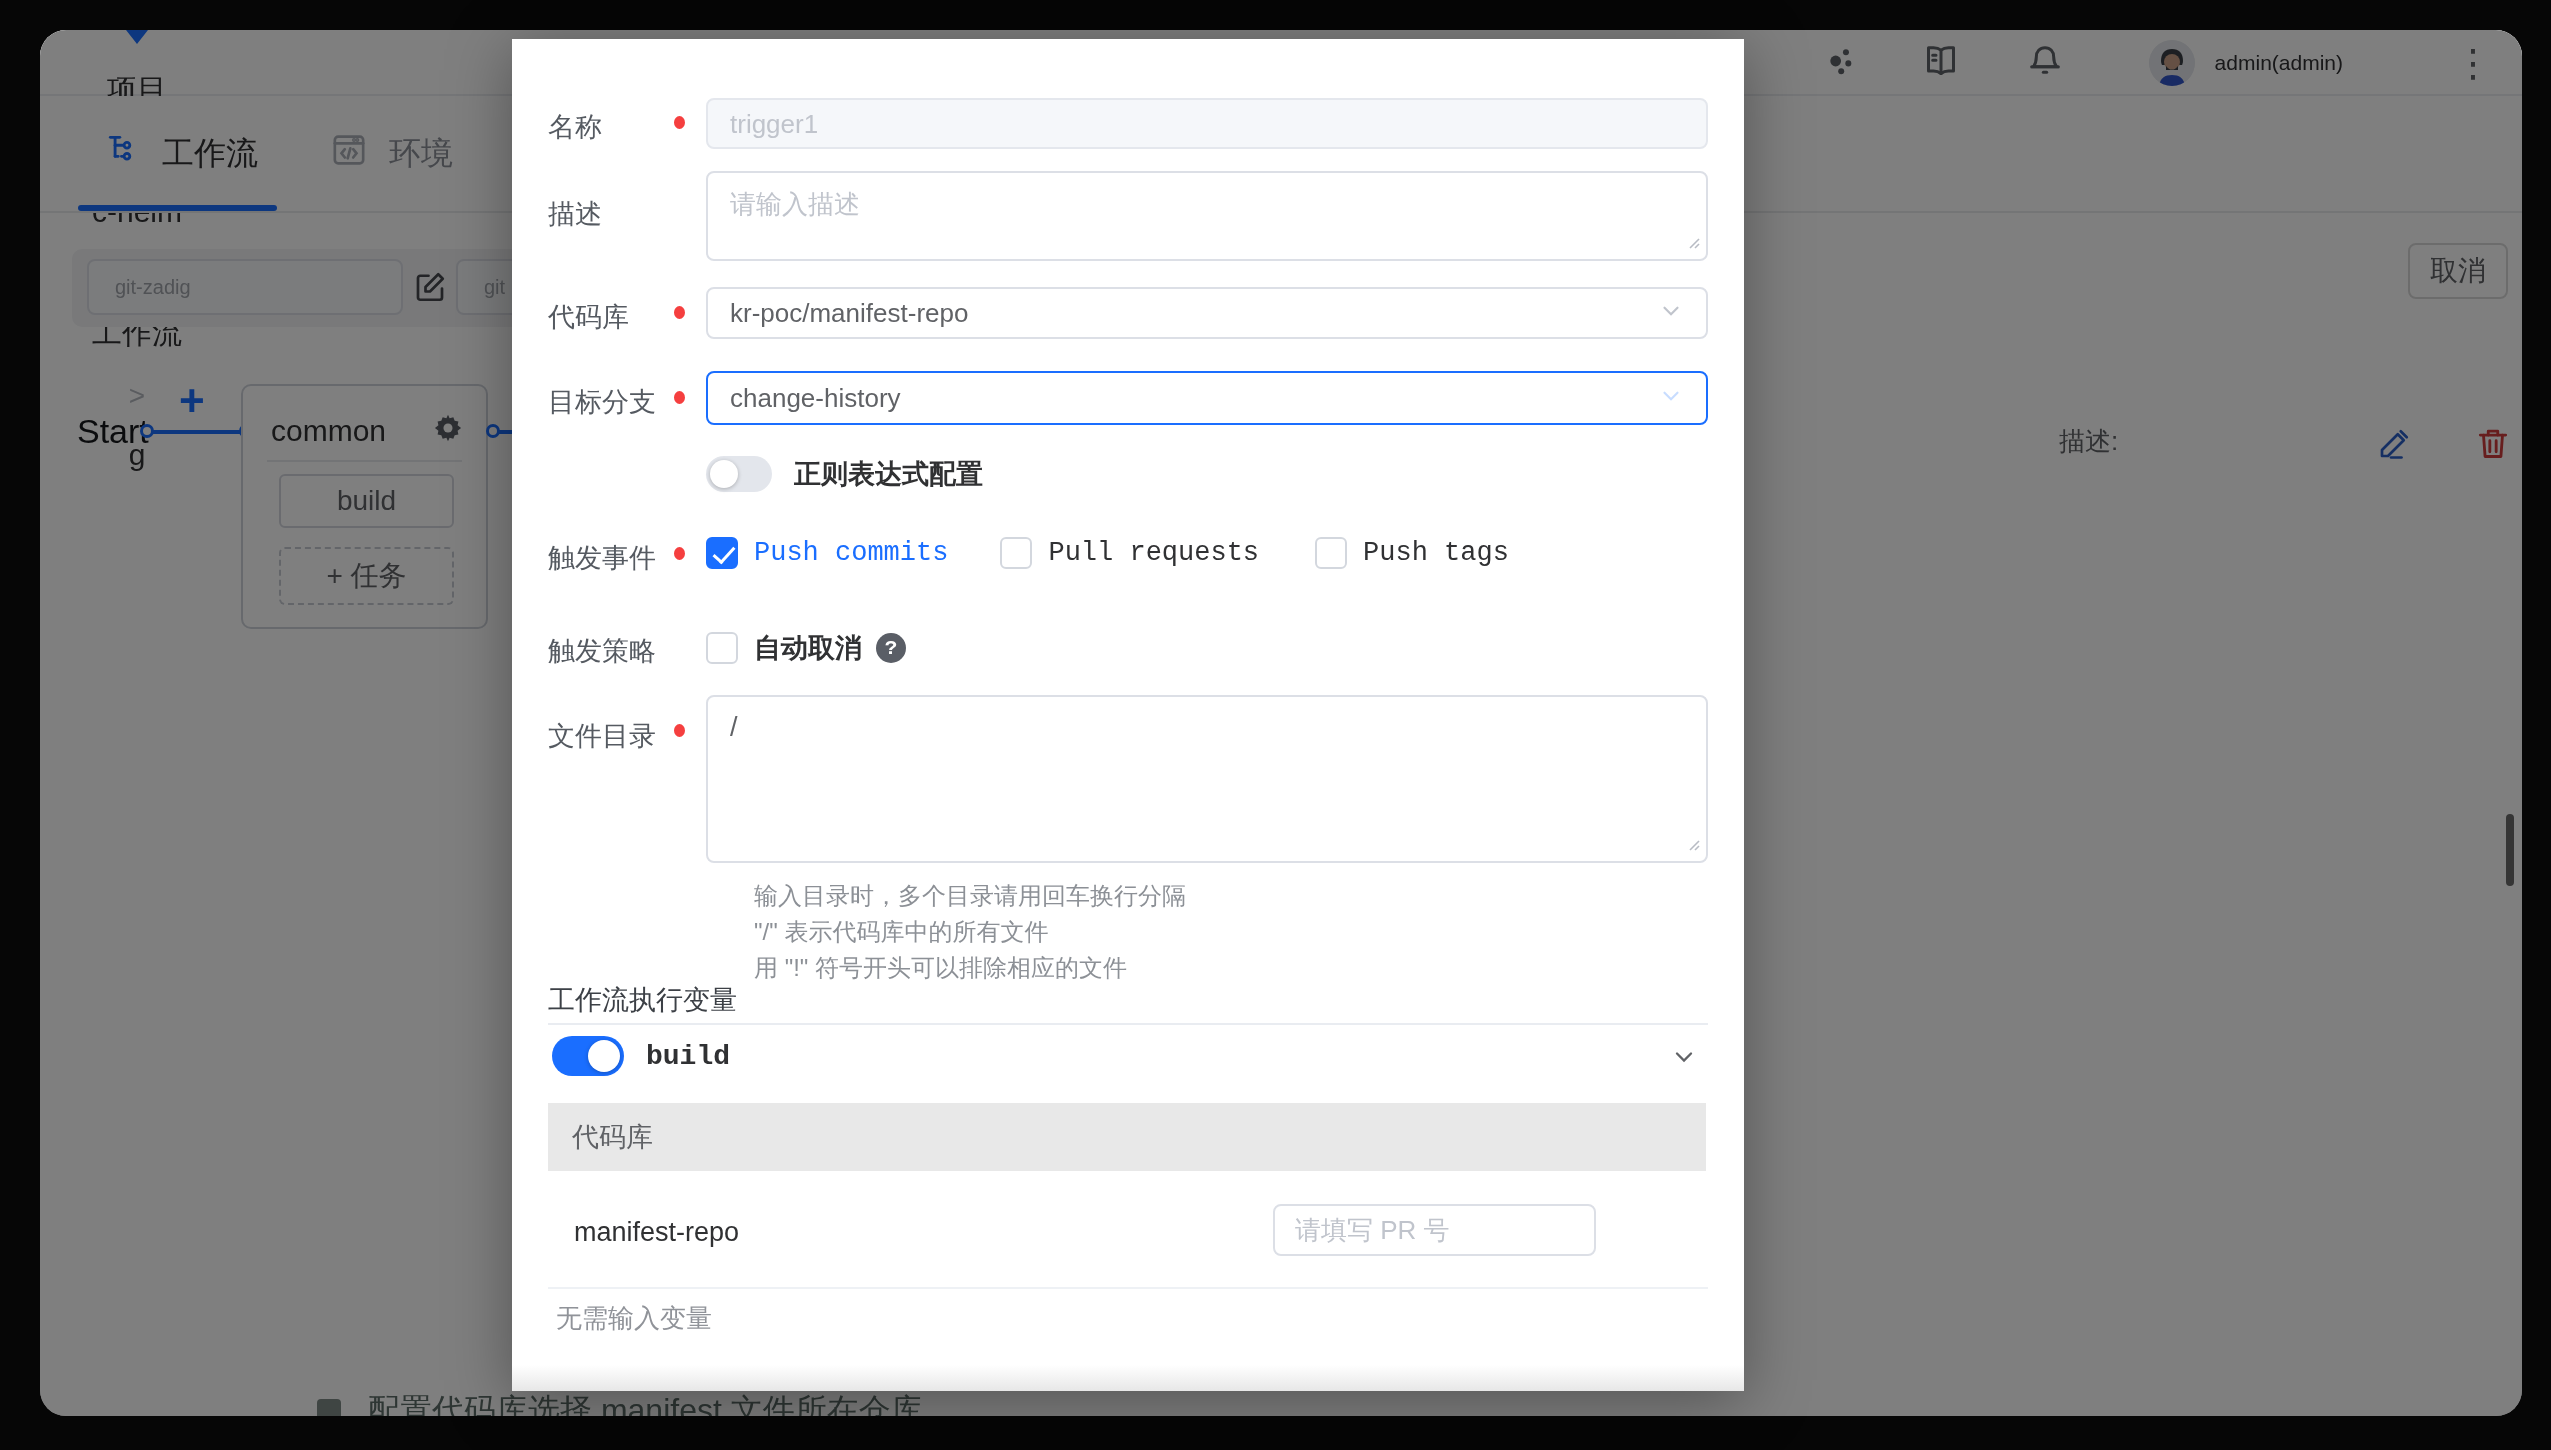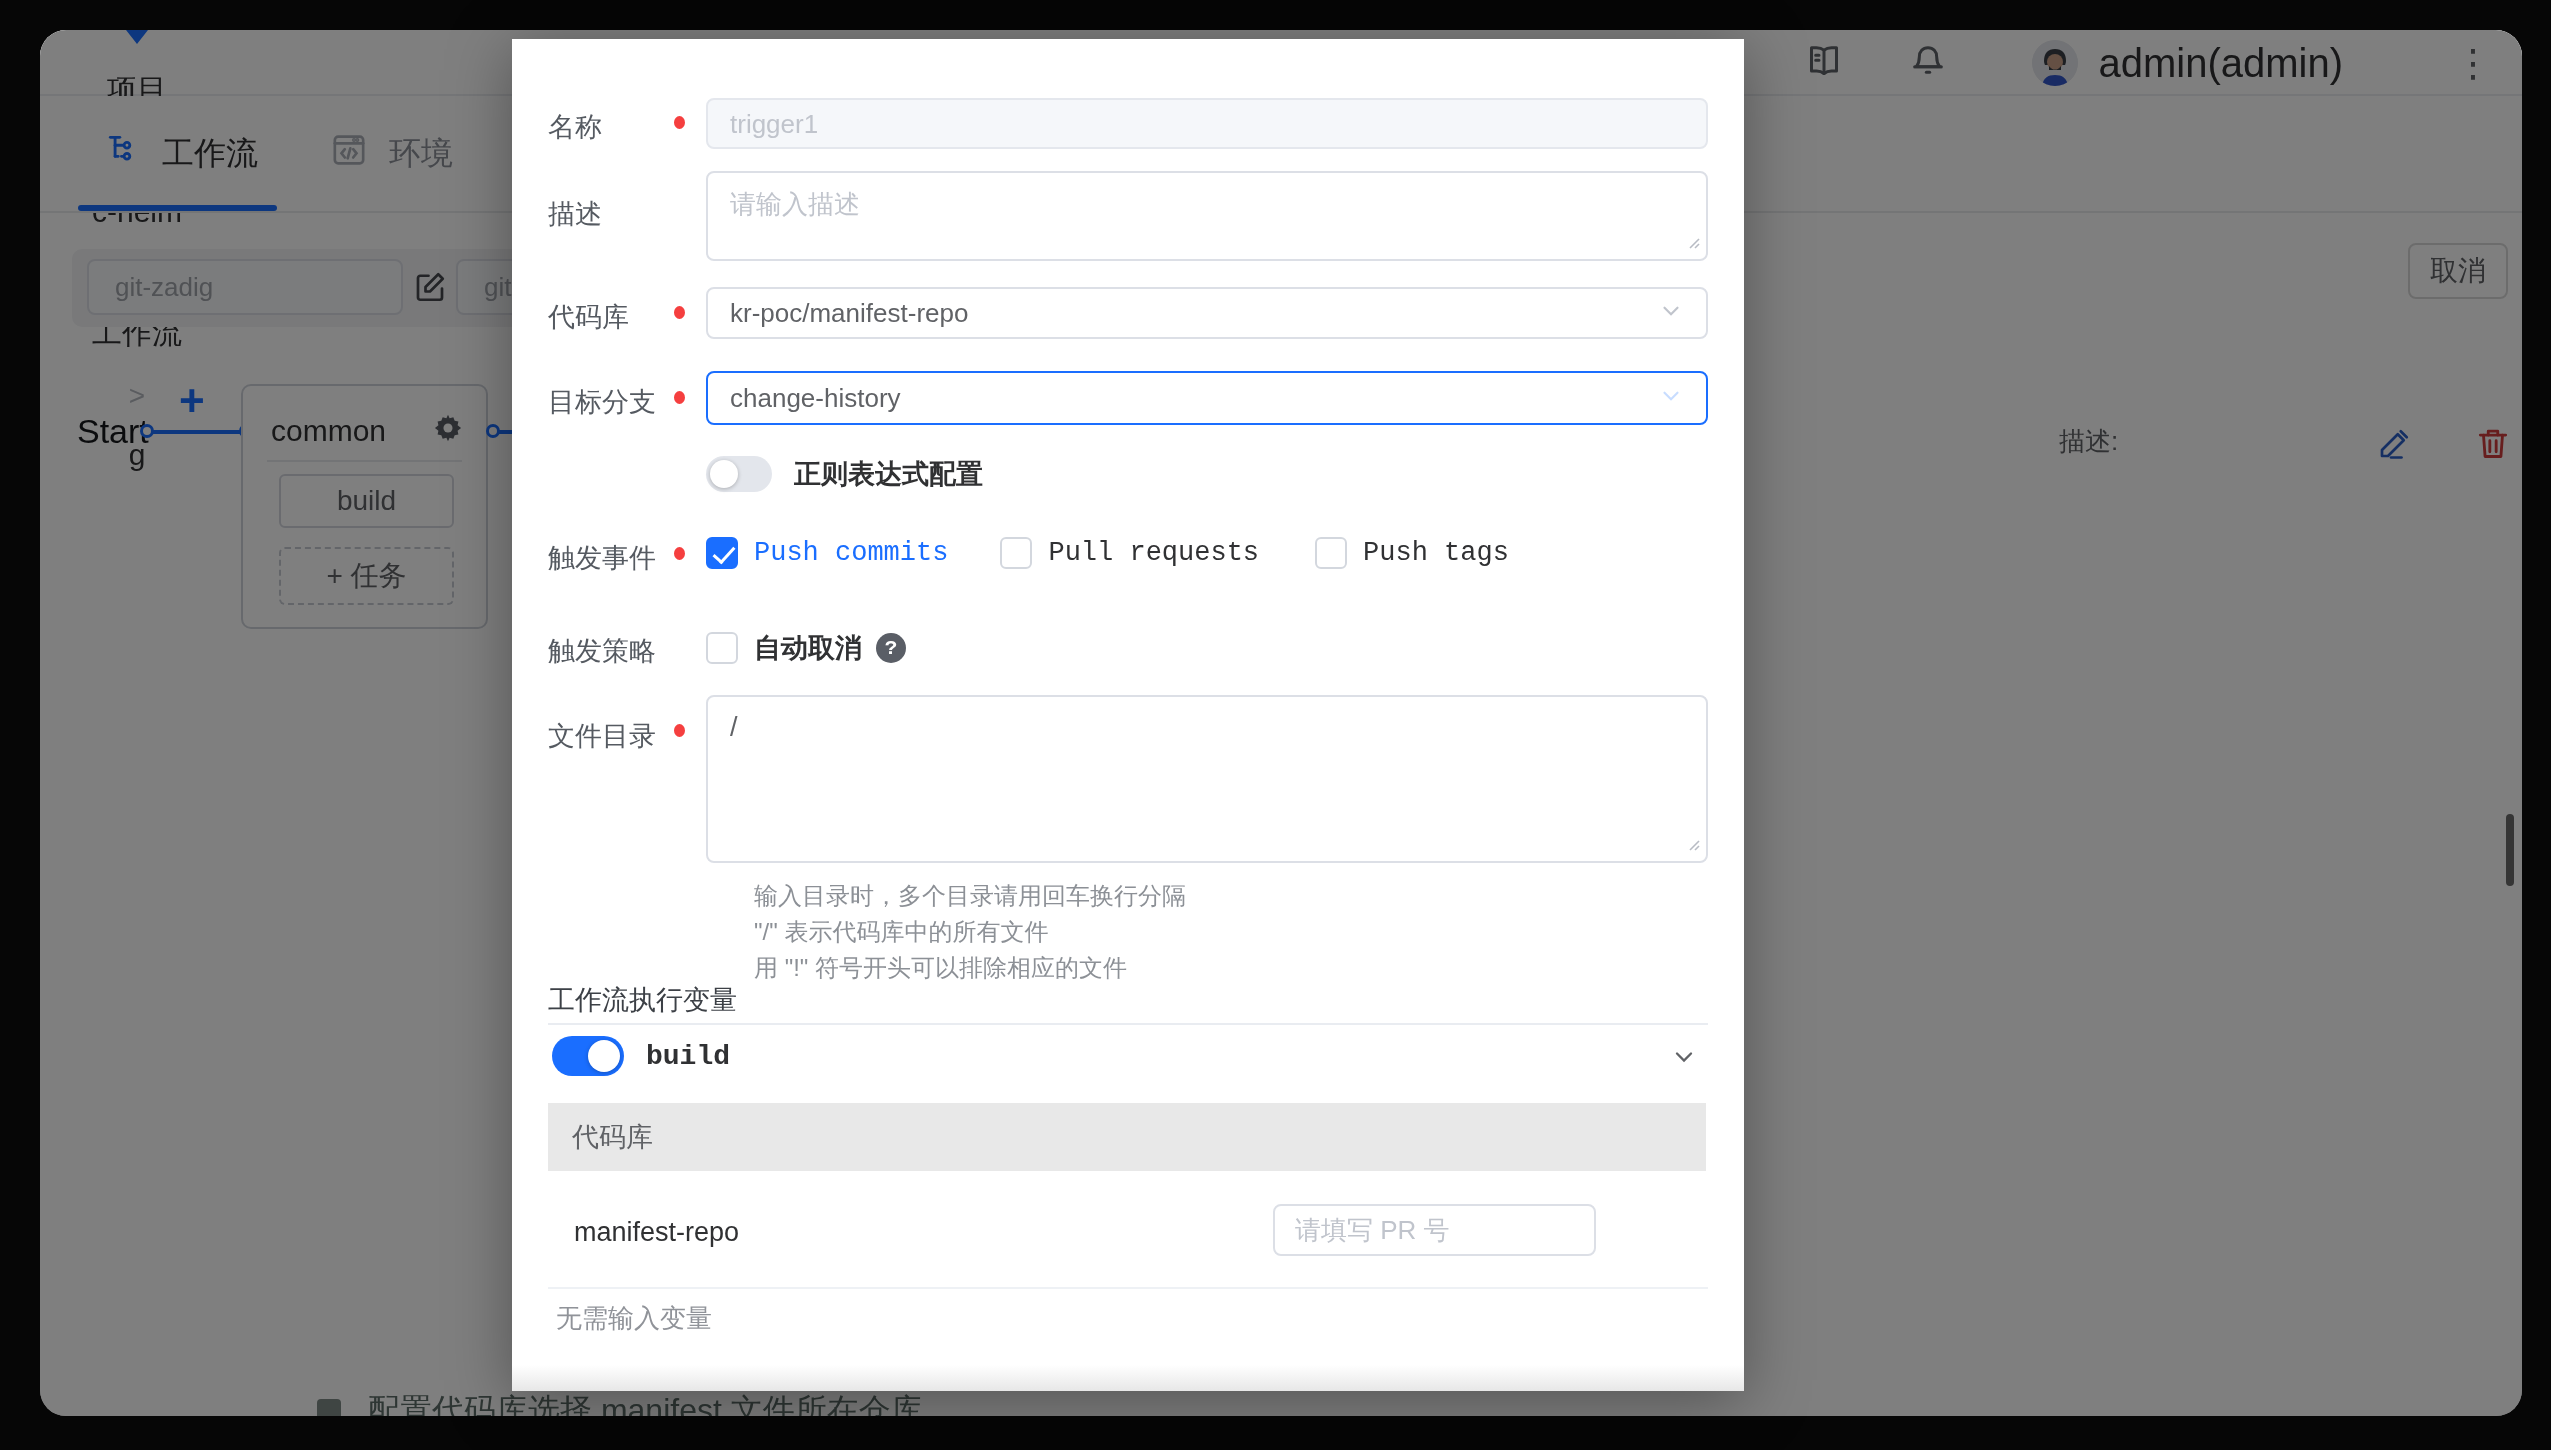--- a/index.html
+++ b/index.html
@@ -10,33 +10,33 @@
   .modal { position:absolute; left:512px; top:39px; width:1232px; height:1352px; background:#fff; z-index:50; box-shadow:0 10px 60px rgba(0,0,0,.35); }
 
   
   .header { position:absolute; left:0; top:0; width:2482px; height:66px; border-bottom:2px solid #ebedf0; background:#fff; }
   .breadcrumb { position:absolute; left:52px; top:0; height:66px; display:flex; align-items:center; gap:26px; font-size:30px; color:#303133;flex-direction:column; }
   .caret-down { width:0; height:0; border-left:11px solid transparent; border-right:11px solid transparent; border-top:14px solid #1a6eff; }
   .bc-sep { color:#b4b8bf; font-size:28px; }
   .header-right { position:absolute; right:30px; top:0; height:66px; display:flex; align-items:center; }
   .hicon { color:#5f6368; }
   .avatar { width:46px; height:46px; border-radius:50%; background:#e8eaee; overflow:hidden; position:relative; }
-  .admin-name { font-size:40px; color:#303133; margin-left:20px; }
+  .admin-name { font-size:21px; color:#303133; margin-left:20px; }
   .vdots { font-size:38px; color:#606266; margin-left:111px; letter-spacing:0; line-height:1; }
 
   
   .tabbar { position:absolute; left:0; top:66px; width:2482px; height:117px; border-bottom:2px solid #e8eaed; background:#fff; }
   .tab { position:absolute; top:0; height:115px; display:flex; align-items:center; gap:20px; font-size:32px; }
   .tab1 { left:64px; color:#303133; font-weight:500; }
   .tab2 { left:289px; color:#8c9099; }
   .tab-underline { position:absolute; left:38px; top:109px; width:199px; height:6px; background:#1a6eff; border-radius:3px; }
 
   
   .toolbar-panel { position:absolute; left:32px; top:219px; width:1592px; height:78px; background:#f2f3f5; border-radius:10px; }
-  .ghost-input { position:absolute; height:56px; background:#f7f8fa; border:2px solid #dcdfe6; border-radius:8px; font-size:26px; color:#a0a4ab; line-height:52px; padding-left:26px; white-space:nowrap; overflow:hidden; }
+  .ghost-input { position:absolute; height:56px; background:#f7f8fa; border:2px solid #dcdfe6; border-radius:8px; font-size:20px; color:#a0a4ab; line-height:52px; padding-left:26px; white-space:nowrap; overflow:hidden; }
   .cancel-btn { position:absolute; left:2368px; top:213px; width:100px; height:56px; background:#fff; border:2px solid #d9d9d9; border-radius:8px; font-size:28px; color:#606266; display:flex; align-items:center; justify-content:center; }
   .desc-label-bg { position:absolute; left:2019px; top:394px; font-size:26px; color:#606266; }
   .start-label { position:absolute; left:37px; top:382px; font-size:34px; color:#17191c; }
   .node-dot { position:absolute; width:14px; height:14px; border:3px solid #1a6eff; border-radius:50%; background:#fff; }
   .flow-line { position:absolute; height:4px; background:#1a6eff; }
   .flow-plus { position:absolute; left:139px; top:346px; font-size:44px; font-weight:700; color:#1a6eff; }
   .stage-card { position:absolute; left:201px; top:354px; width:247px; height:245px; background:#fff; border:2px solid #cfd3da; border-radius:10px; }
   .stage-title { position:absolute; left:28px; top:28px; font-size:30px; color:#303133; }
   .stage-gear { position:absolute; right:22px; top:26px; }
   .stage-div { position:absolute; left:24px; right:24px; top:74px; height:2px; background:#e6e8ec; }

